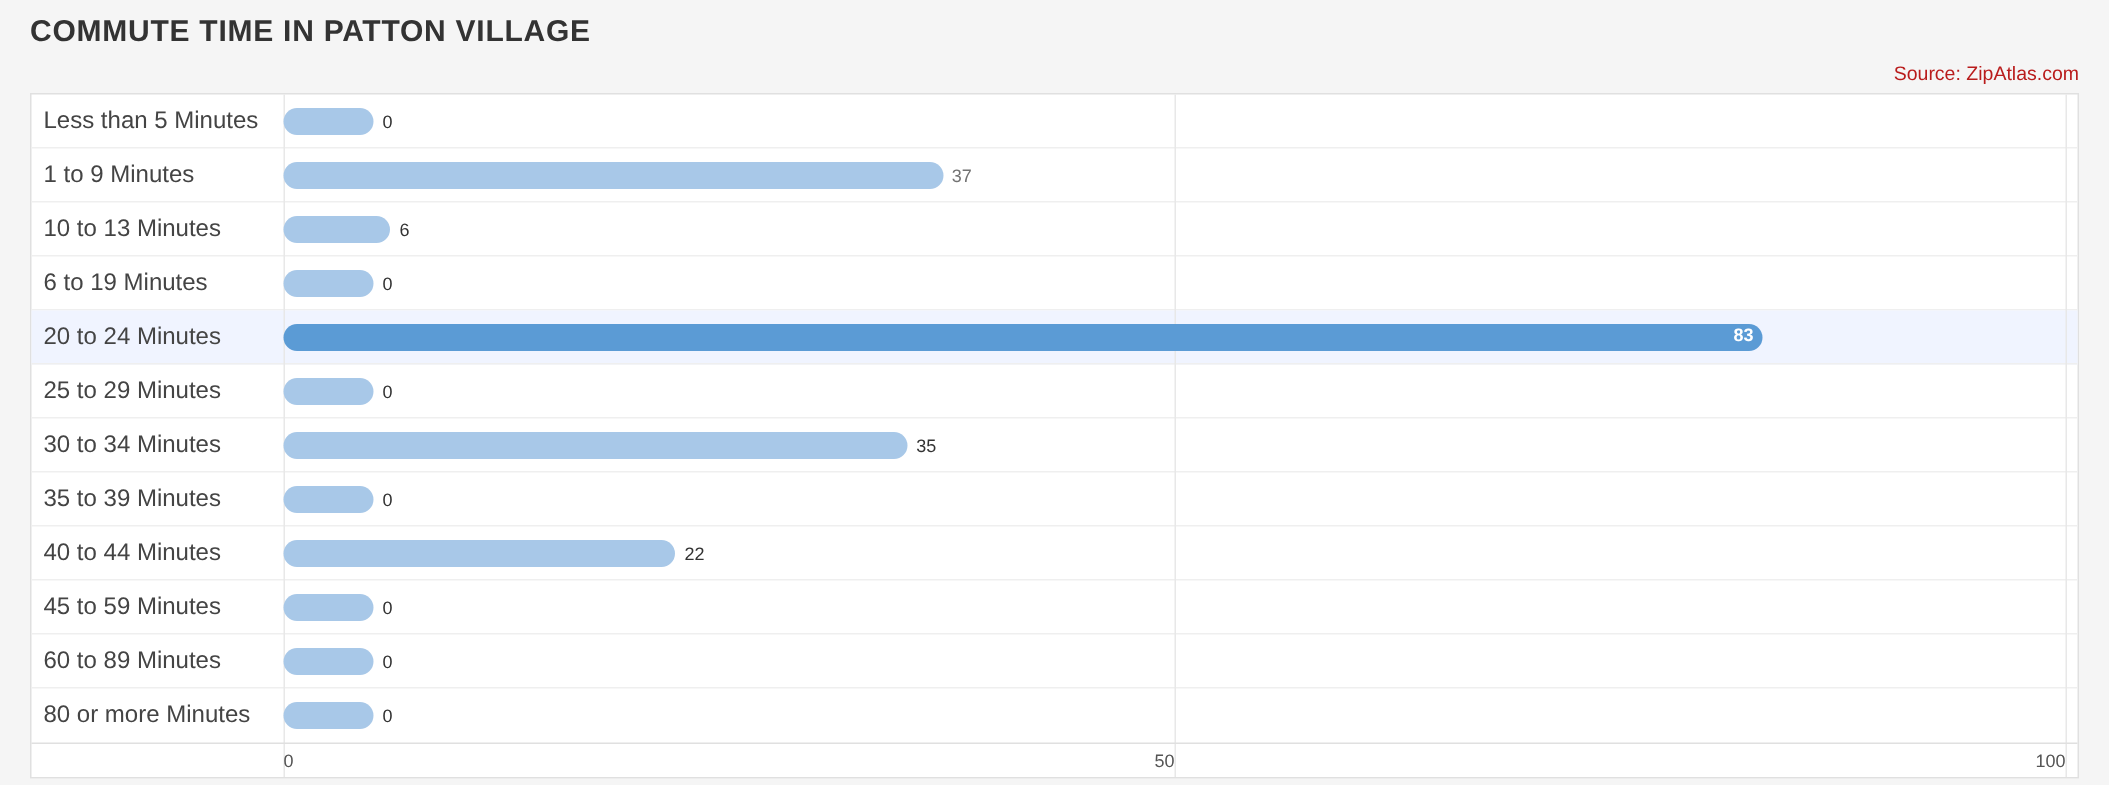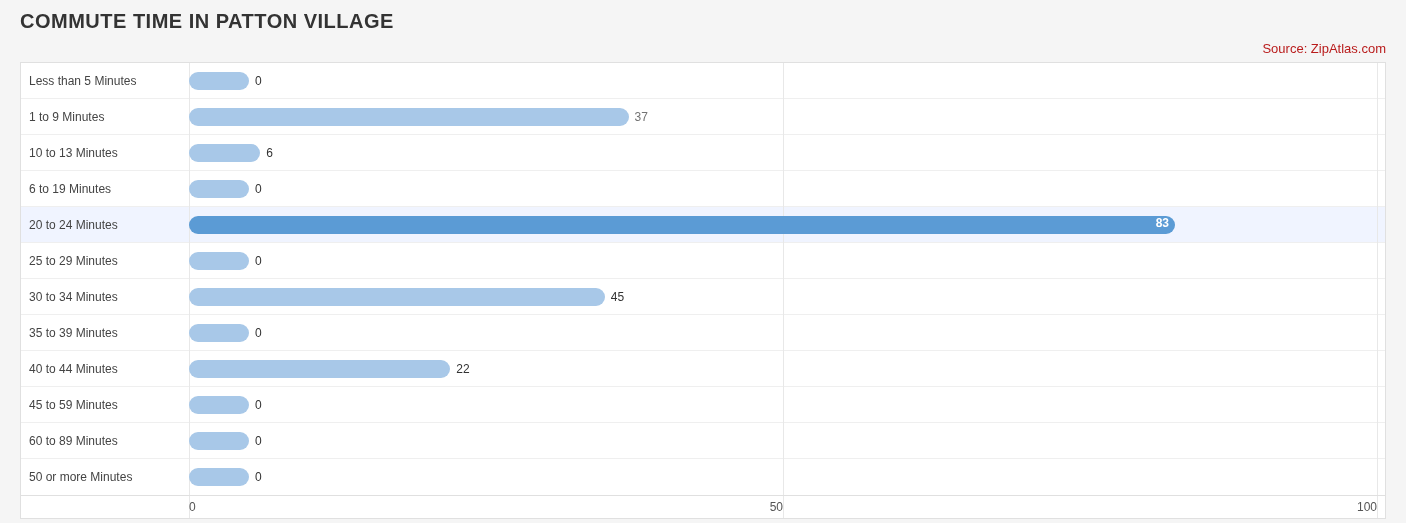--- a/index.html
+++ b/index.html
@@ -39,21 +39,21 @@
     }
     .bar-row:last-child {
       border-bottom: none;
     }
     .bar-row.highlighted {
       background: #f0f4ff;
     }
     .row-label {
       width: 160px;
       min-width: 160px;
-      font-size: 12px;
+      font-size: 16px;
       color: #444;
       white-space: nowrap;
     }
     .bar-container {
       flex: 1;
       position: relative;
       height: 22px;
       display: flex;
       align-items: center;
     }
@@ -168,21 +168,21 @@
         <div class="row-label">25 to 29 Minutes</div>
         <div class="bar-container">
           <div class="bar" style="width: 60px; min-width: 60px;"></div>
           <div class="bar-value" style="position: static; margin-left: 6px; font-size: 12px; color: rgb(51, 51, 51);">0</div>
         </div>
       </div>
       <div class="bar-row">
         <div class="row-label">30 to 34 Minutes</div>
         <div class="bar-container">
           <div class="bar" style="width: 35%;"></div>
-          <div class="bar-value" style="position: static; margin-left: 6px; font-size: 12px; color: rgb(51, 51, 51);">45</div>
+          <div class="bar-value" style="position: static; margin-left: 6px; font-size: 12px; color: rgb(51, 51, 51);">35</div>
         </div>
       </div>
       <div class="bar-row">
         <div class="row-label">35 to 39 Minutes</div>
         <div class="bar-container">
           <div class="bar" style="width: 60px; min-width: 60px;"></div>
           <div class="bar-value" style="position: static; margin-left: 6px; font-size: 12px; color: rgb(51, 51, 51);">0</div>
         </div>
       </div>
       <div class="bar-row">
@@ -200,21 +200,21 @@
         </div>
       </div>
       <div class="bar-row">
         <div class="row-label">60 to 89 Minutes</div>
         <div class="bar-container">
           <div class="bar" style="width: 60px; min-width: 60px;"></div>
           <div class="bar-value" style="position: static; margin-left: 6px; font-size: 12px; color: rgb(51, 51, 51);">0</div>
         </div>
       </div>
       <div class="bar-row">
-        <div class="row-label">50 or more Minutes</div>
+        <div class="row-label">80 or more Minutes</div>
         <div class="bar-container">
           <div class="bar" style="width: 60px; min-width: 60px;"></div>
           <div class="bar-value" style="position: static; margin-left: 6px; font-size: 12px; color: rgb(51, 51, 51);">0</div>
         </div>
       </div>
     </div>
   <div class="x-axis">
     <div class="x-axis-labels" id="x-axis-labels">
         <span>0</span>
         <span>50</span>

